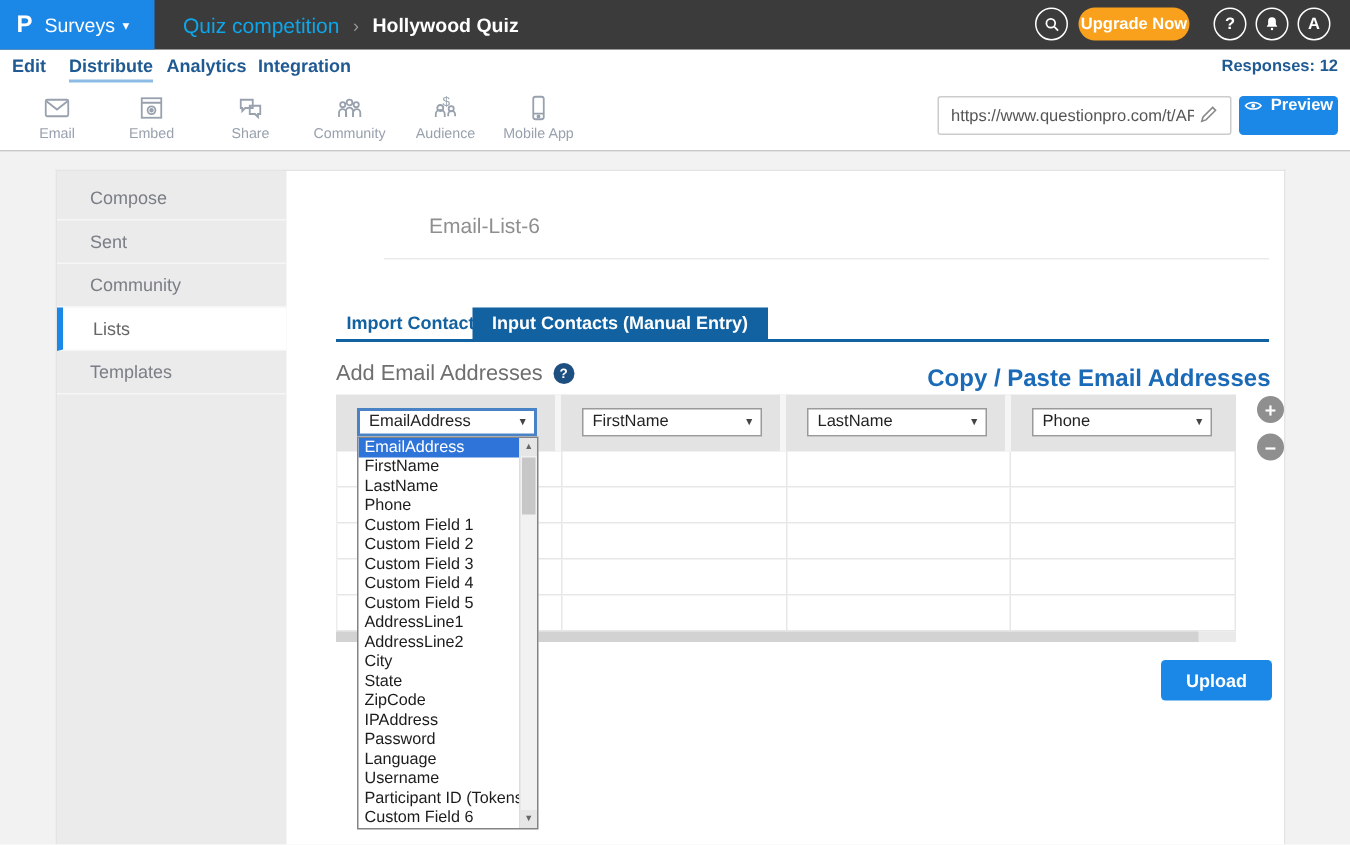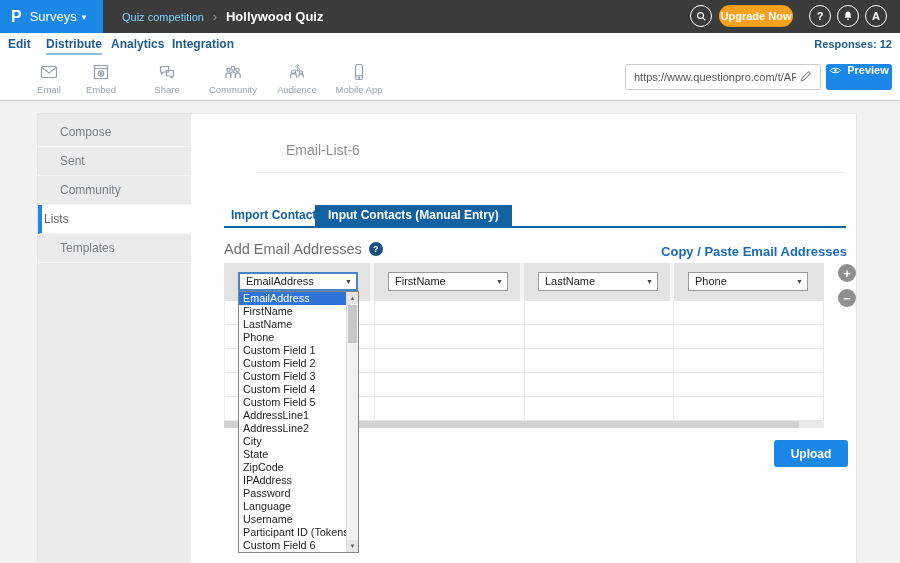--- a/index.html
+++ b/index.html
@@ -8,21 +8,21 @@
   svg { display:block; }
 
   
   .topbar { position:absolute; left:0; top:0; width:900px; height:33px; background:#3b3b3b; z-index:5; }
   .logo-btn { position:absolute; left:0; top:0; width:103px; height:33px; background:#1b87e6; color:#fff;
               display:flex; align-items:center; padding-left:11px; cursor:pointer; }
   .logo-glyph { font-size:16px; font-weight:800; margin-right:8px; }
   .logo-lbl { font-size:13px; }
   .logo-caret { font-size:9px; margin-left:5px; }
   .crumbs { position:absolute; left:122px; top:0; height:33px; display:flex; align-items:center; gap:9px; }
-  .crumb-folder { color:#7dd3fc; font-size:11px; cursor:pointer; }
+  .crumb-folder { color:#0ea5e9; font-size:14px; cursor:pointer; }
   .crumb-sep { color:#9a9a9a; font-size:12px; }
   .crumb-survey { color:#fff; font-size:13px; font-weight:600; }
   .circle-btn { position:absolute; top:5px; width:22px; height:22px; border:1.5px solid #fff; border-radius:50%;
                 display:flex; align-items:center; justify-content:center; color:#fff; font-size:11px; font-weight:700; cursor:pointer; }
   .upgrade-btn { position:absolute; left:719px; top:5px; width:74px; height:22px; background:#f9a11c; border-radius:11px;
                  color:#fff; font-size:11px; font-weight:700; display:flex; align-items:center; justify-content:center; cursor:pointer; }
 
   
   .nav2 { position:absolute; left:0; top:33px; width:900px; height:31px; background:#fff; border-bottom:1px solid #d8d8d8; z-index:4; }
   .nav-item { position:absolute; top:0; height:23px; line-height:22px; font-size:12px; font-weight:700; color:#1f5a92; cursor:pointer; }
@@ -37,36 +37,36 @@
   .url-input { position:absolute; left:625px; top:7px; width:196px; height:26px; border:1px solid #ccc; border-radius:2px;
                background:#fff; font-size:11px; color:#555; padding:0 24px 0 8px; font-family:"Liberation Sans", sans-serif; }
   .pencil-btn { position:absolute; left:799px; top:12px; cursor:pointer; }
   .preview-btn { position:absolute; left:826px; top:7px; width:66px; height:26px; background:#1b87e6; border-radius:3px;
                  color:#fff; font-size:11px; font-weight:700; display:flex; justify-content:center; gap:5px; cursor:pointer; }
 
   
   .card { position:absolute; left:37px; top:113px; width:820px; height:450px; background:#fff; border:1px solid #e4e4e4; border-bottom:none; }
   .sidebar { position:absolute; left:0; top:0; width:153px; height:449px; background:#ebebeb; padding-top:4px; }
   .side-item { height:29px; line-height:29px; padding-left:22px; font-size:12px; color:#7a7e85; border-bottom:1px solid #f6f6f6; cursor:pointer; }
-  .side-item.active { background:#fff; color:#666; border-left:4px solid #1b87e6; padding-left:2px; }
+  .side-item.active { background:#fff; color:#666; border-left:4px solid #1b87e6; padding-left:20px; }
 
   .content { position:absolute; left:163px; top:0; width:665px; height:449px; }
   .list-title { position:absolute; left:85px; top:28px; font-size:14px; color:#8f8f8f; }
   .title-divider { position:absolute; left:55px; top:58px; width:590px; height:1px; background:#ebebeb; }
 
   .tab-import { position:absolute; left:30px; top:91px; height:21px; line-height:21px; font-size:12px; font-weight:700; color:#1261a0; cursor:pointer; }
   .tab-active { position:absolute; left:114px; top:91px; height:21px; line-height:21px; padding:0 13px; background:#1261a0;
                 color:#fff; font-size:12px; font-weight:700; cursor:pointer; }
   .tabs-underline { position:absolute; left:23px; top:112px; width:622px; height:2px; background:#1261a0; }
 
   .section-row { position:absolute; left:23px; top:127px; display:flex; align-items:center; gap:7px; }
   .section-title { font-size:14.5px; color:#6f6f6f; }
   .help-badge { width:14px; height:14px; border-radius:50%; background:#1d4f80; color:#fff; font-size:9px; font-weight:700;
                 display:flex; align-items:center; justify-content:center; cursor:pointer; }
-  .copy-link { position:absolute; right:19px; top:130px; font-size:13px; font-weight:700; color:#1a6ab8; cursor:pointer;text-align:center; }
+  .copy-link { position:absolute; right:19px; top:130px; font-size:16px; font-weight:700; color:#1a6ab8; cursor:pointer;text-align:center; }
 
   .ctable { position:absolute; left:23px; top:149px; width:600px; }
   .thead { display:flex; height:38px; background:#e3e3e3; }
   .th { width:150px; border-right:4px solid #f5f5f5; position:relative; }
   .th:last-child { border-right:none; }
   .sel { position:absolute; left:14px; top:9px; width:120px; height:19px; border:1px solid #9a9a9a; background:#fff;
          font-size:11px; color:#222; line-height:17px; padding-left:6px; cursor:pointer; white-space:nowrap; overflow:hidden; }
   .th.focused .sel { border:2px solid #4a82c6; line-height:15px; }
   .sel-caret { position:absolute; right:4px; top:50%; transform:translateY(-52%); font-size:7px; color:#444; }
   .trow { display:flex; height:24px; border-bottom:1px solid #e7e7e7; border-left:1px solid #ededed; }
@@ -129,21 +129,21 @@
 
 <div class="nav2">
   <span class="nav-item" style="left:8px;">Edit</span>
   <span class="nav-item active" style="left:46px;">Distribute</span>
   <span class="nav-item" style="left:111px;">Analytics</span>
   <span class="nav-item" style="left:172px;">Integration</span>
   <span class="responses">Responses: 12</span>
 </div>
 
 <div class="toolbar">
-  <div class="tool" style="left:16px;">
+  <div class="tool" style="left:5px;">
     <svg viewBox="0 0 20 20">
       <rect x="2.5" y="4.5" width="15" height="11" rx="1"></rect>
       <path d="M3 5.5 L10 11 L17 5.5"></path>
     </svg>
     <span class="tlabel">Email</span>
   </div>
   <div class="tool" style="left:68px;">
     <svg viewBox="0 0 20 20">
       <rect x="3.5" y="3.5" width="13" height="13"></rect>
       <line x1="3.5" y1="6.5" x2="16.5" y2="6.5"></line>

